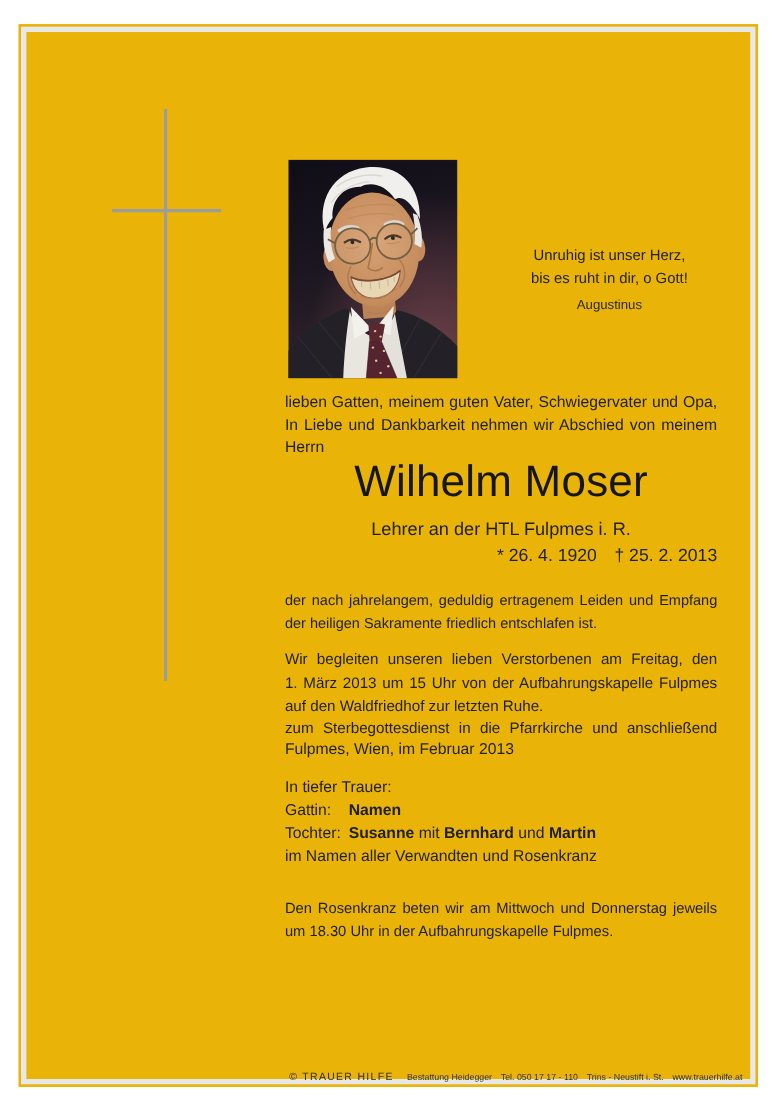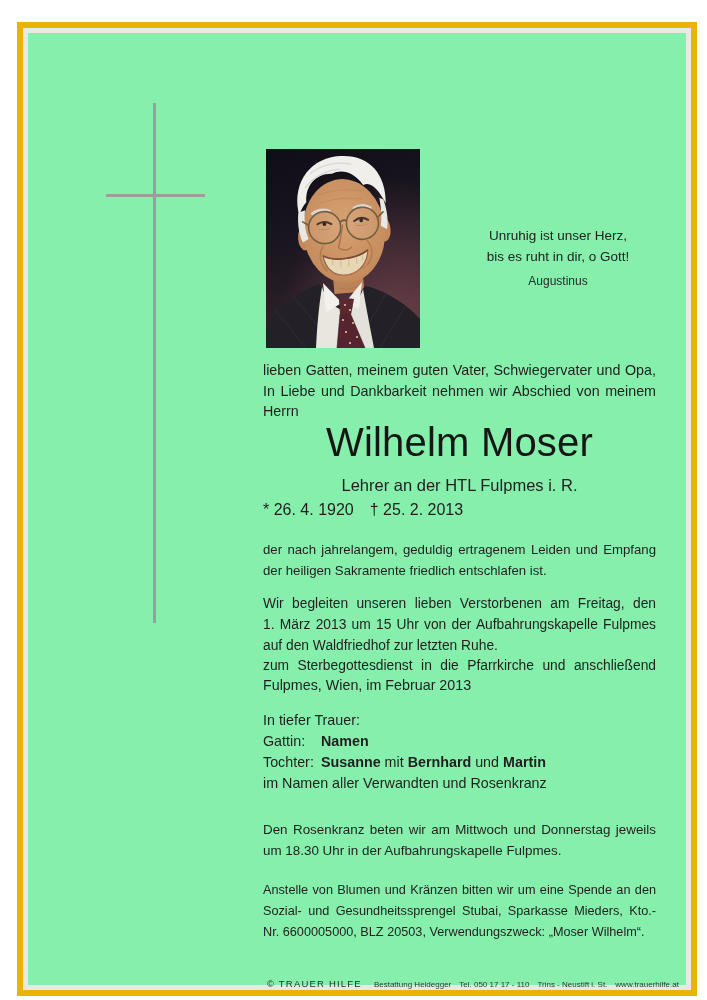--- a/index.html
+++ b/index.html
@@ -3,42 +3,42 @@
 <meta charset="utf-8">
 <style>
   html,body{margin:0;padding:0;}
   body{
     width:707px;height:1000px;position:relative;background:#ffffff;
     font-family:"Liberation Sans","DejaVu Sans",sans-serif;color:#1f1f1f;
     -webkit-font-smoothing:antialiased;
   }
   .card{
     position:absolute;left:17px;top:22px;width:668px;height:962px;
-    background:#86efac;border:6px solid #eab308;
+    background:#eab308;border:2px solid #eab308;
     box-shadow:inset 0 0 0 5px #e8e8e8;
   }
   
   .cross-v{position:absolute;left:130px;top:75px;width:3px;height:520px;background:#9c9c9c;}
   .cross-h{position:absolute;left:83px;top:166px;width:99px;height:3px;background:#9c9c9c;}
   
   .photo{position:absolute;left:243px;top:121px;width:154px;height:199px;overflow:hidden;}
   
   .quote{position:absolute;left:425px;top:197px;width:220px;text-align:center;
     font-size:13.5px;line-height:21px;color:#222;}
   .quote .attribution{font-size:12px;margin-top:4px;color:#2a2a2a;}
   
   .col{position:absolute;left:240px;width:393px;}
   .para{font-size:13.8px;line-height:20.8px;}
   .jline{text-align:justify;text-align-last:justify;}
   .jlast{text-align-last:left;}
   .intro{top:332px;font-size:14.3px;line-height:20.5px;}
   .name{top:391px;font-size:40px;line-height:46px;text-align:center;color:#161616;
     font-weight:400;letter-spacing:0.2px;white-space:nowrap;}
   .subtitle{top:446px;font-size:16.5px;line-height:22px;text-align:center;}
-  .dates{top:470px;font-size:16px;line-height:24px;text-align:left;white-space:nowrap;}
+  .dates{top:470px;font-size:16px;line-height:24px;text-align:right;white-space:nowrap;}
   .dates .death{margin-left:16px;}
   .passing{top:512px;font-size:13.2px;line-height:20.5px;}
   .funeral{top:566px;font-size:13.8px;line-height:20.8px;}
   .place-date{top:647px;font-size:14.3px;line-height:21px;}
   .mourning{top:682px;font-size:14.3px;line-height:21px;}
   .mourning .label{display:inline-block;width:58px;}
   .mourning b{font-weight:700;}
   .rosary{top:792px;font-size:13.4px;line-height:20.5px;}
   .donation{top:852px;font-size:12.7px;line-height:21px;}
   
@@ -170,23 +170,18 @@
     <div><span class="label">Gattin:</span><b>Namen</b></div>
     <div><span class="label">Tochter:</span><b>Susanne</b> <span>mit</span> <b>Bernhard</b> <span>und</span> <b>Martin</b></div>
     <div>im Namen aller Verwandten und Rosenkranz</div>
   </div>
 
   <div class="col para rosary">
       <div class="jline">Den Rosenkranz beten wir am Mittwoch und Donnerstag jeweils</div>
       <div class="jline jlast">um 18.30 Uhr in der Aufbahrungskapelle Fulpmes.</div>
     </div>
 
-  <div class="col para donation">
-      <div class="jline">Anstelle von Blumen und Kränzen bitten wir um eine Spende an den</div>
-      <div class="jline">Sozial- und Gesundheitssprengel Stubai, Sparkasse Mieders, Kto.-</div>
-      <div class="jline jlast">Nr. 6600005000, BLZ 20503, Verwendungszweck: „Moser Wilhelm“.</div>
-    </div>
 
   <div class="footer">
     <span class="brand">© TRAUER HILFE</span><span>Bestattung Heidegger</span><span>Tel. 050 17 17 - 110</span><span>Trins - Neustift i. St.</span><span>www.trauerhilfe.at</span>
   </div>
 
 </div>
 
 </body></html>

